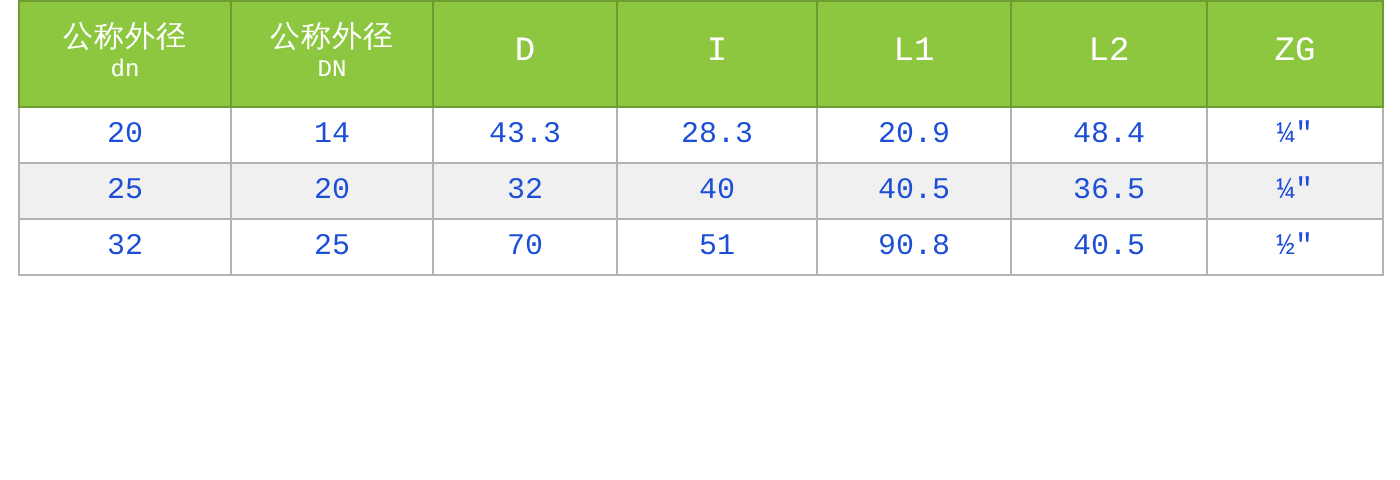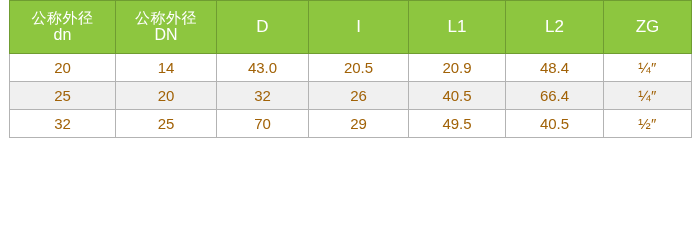--- a/index.html
+++ b/index.html
@@ -13,20 +13,21 @@
     overflow: hidden;
     font-family: "Liberation Sans", "DejaVu Sans", sans-serif;
   }
 
   #spec-table-wrap {
     width: 658px;
     height: 143px;
     box-sizing: border-box;
     padding: 0 9px 8px 9px;
     background: #ffffff;
+    font-family: Liberation Mono, monospace;
   }
 
   table.spec-table {
     border-collapse: collapse;
     table-layout: fixed;
     width: 682px;
     background: #ffffff;
   }
 
   
@@ -42,36 +43,36 @@
     line-height: 1.12;
     white-space: nowrap;
   }
   .hdr-cn {
     display: block;
     font-size: 15px;
     letter-spacing: 0.5px;
   }
   .hdr-en {
     display: block;
-    font-size: 16px;
+    font-size: 12px;
   }
   .hdr-single {
     display: block;
     font-size: 17px;
   }
 
   
   table.spec-table tbody td {
     border: 1px solid #b3b3b3;
     height: 27px;
     padding: 0 2px;
     text-align: center;
     vertical-align: middle;
     font-size: 15px;
-    color: #a16207;
+    color: #1d4ed8;
     background: #ffffff;
     white-space: nowrap;
   }
   table.spec-table tbody tr.striped td {
     background: #F0F0F0;
   }
 
   
   col.c1 { width: 106px; }
   col.c2 { width: 101px; }
@@ -124,39 +125,39 @@
         </th>
         <th>
           <span class="hdr-single">ZG</span>
         </th>
       </tr>
     </thead>
     <tbody>
       <tr>
         <td>20</td>
         <td>14</td>
-        <td>43.0</td>
-        <td>20.5</td>
+        <td>43.3</td>
+        <td>28.3</td>
         <td>20.9</td>
         <td>48.4</td>
         <td class="frac">¼″</td>
       </tr>
       <tr class="striped">
         <td>25</td>
         <td>20</td>
         <td>32</td>
-        <td>26</td>
+        <td>40</td>
         <td>40.5</td>
-        <td>66.4</td>
+        <td>36.5</td>
         <td class="frac">¼″</td>
       </tr>
       <tr>
         <td>32</td>
         <td>25</td>
         <td>70</td>
-        <td>29</td>
-        <td>49.5</td>
+        <td>51</td>
+        <td>90.8</td>
         <td>40.5</td>
         <td class="frac">½″</td>
       </tr>
     </tbody>
   </table>
 </div>
 
 </body></html>

